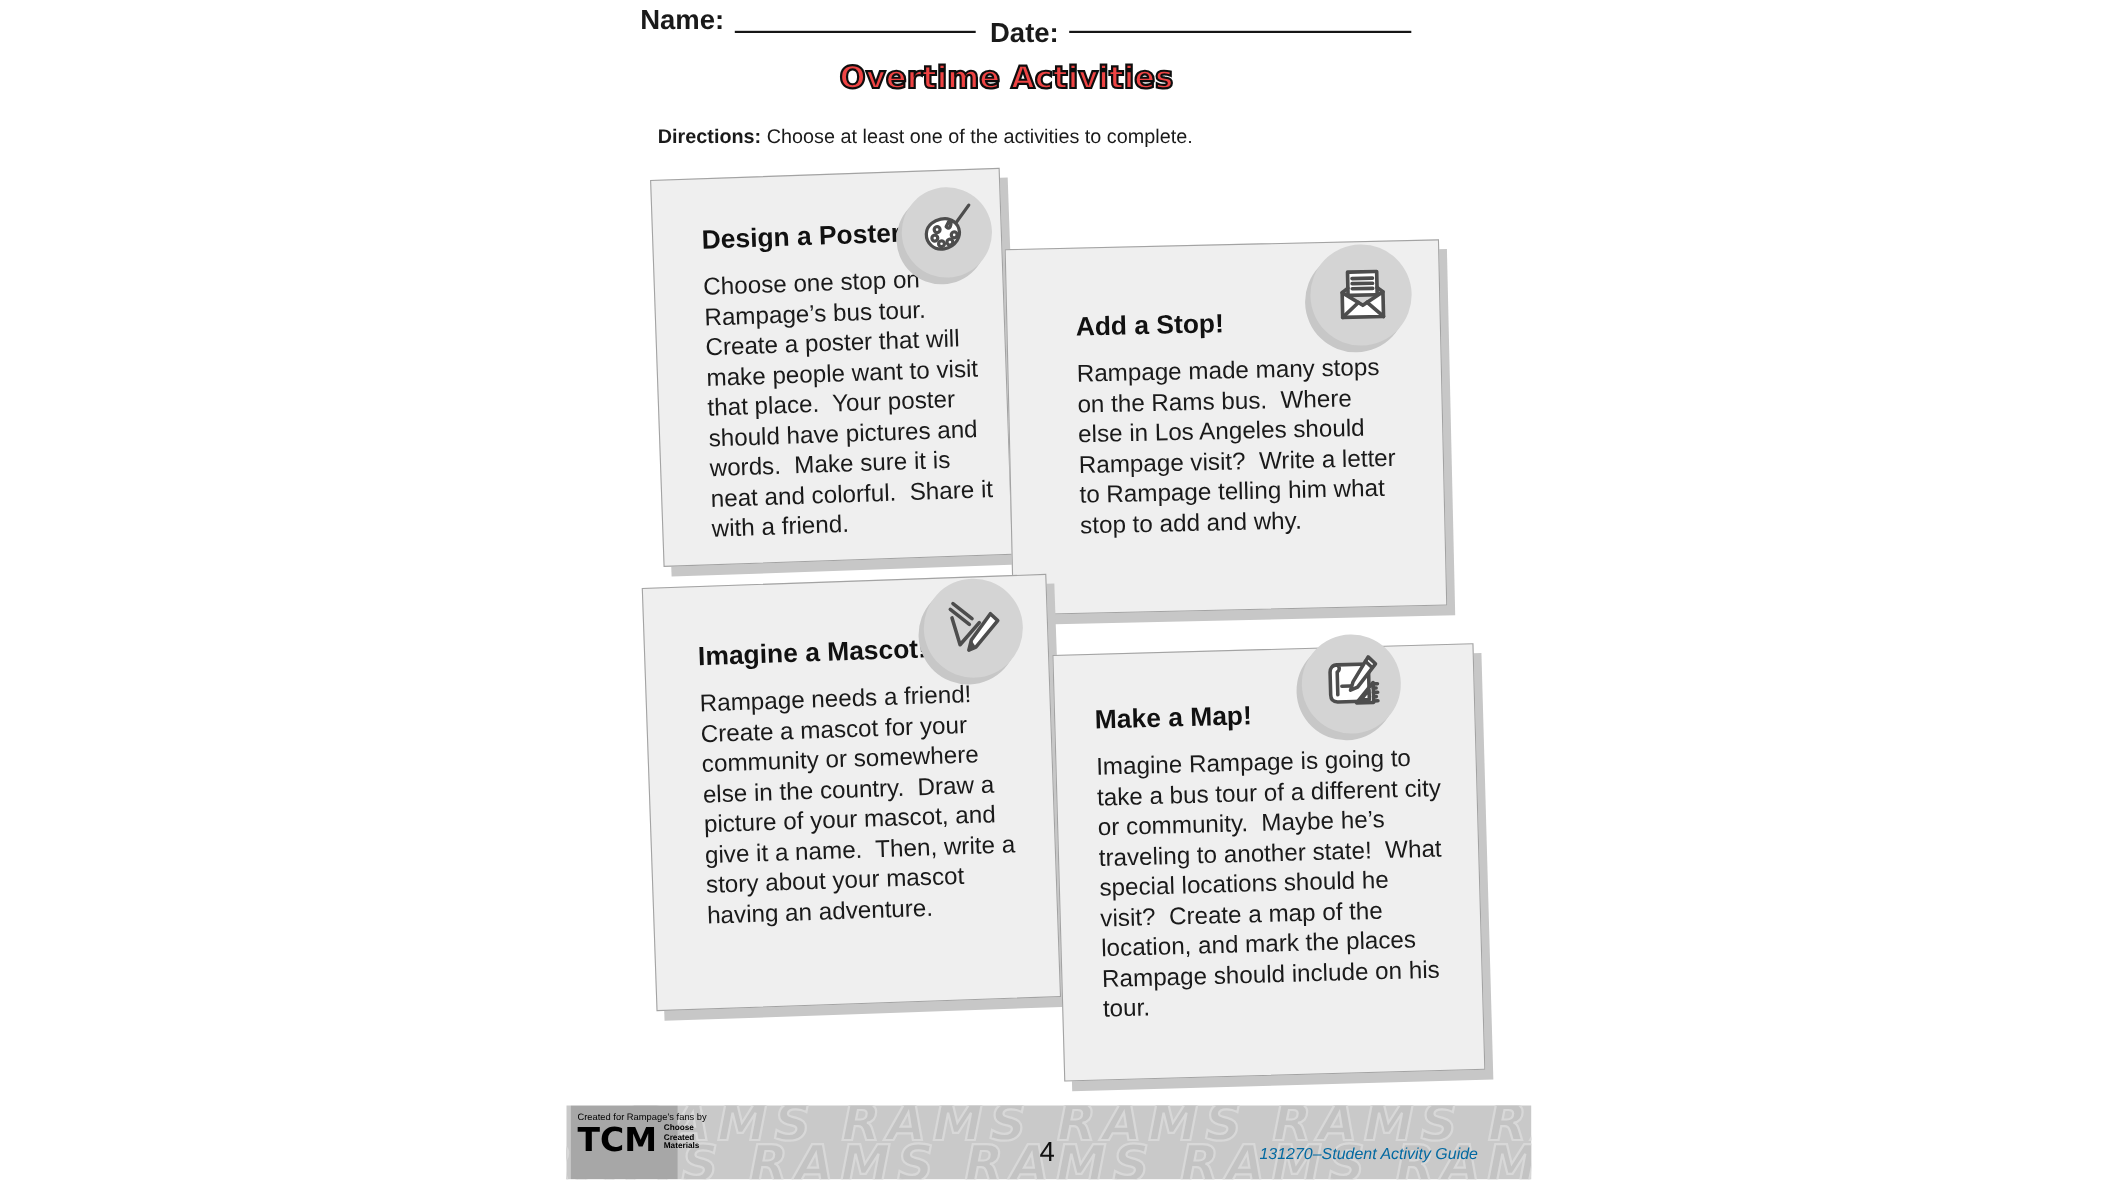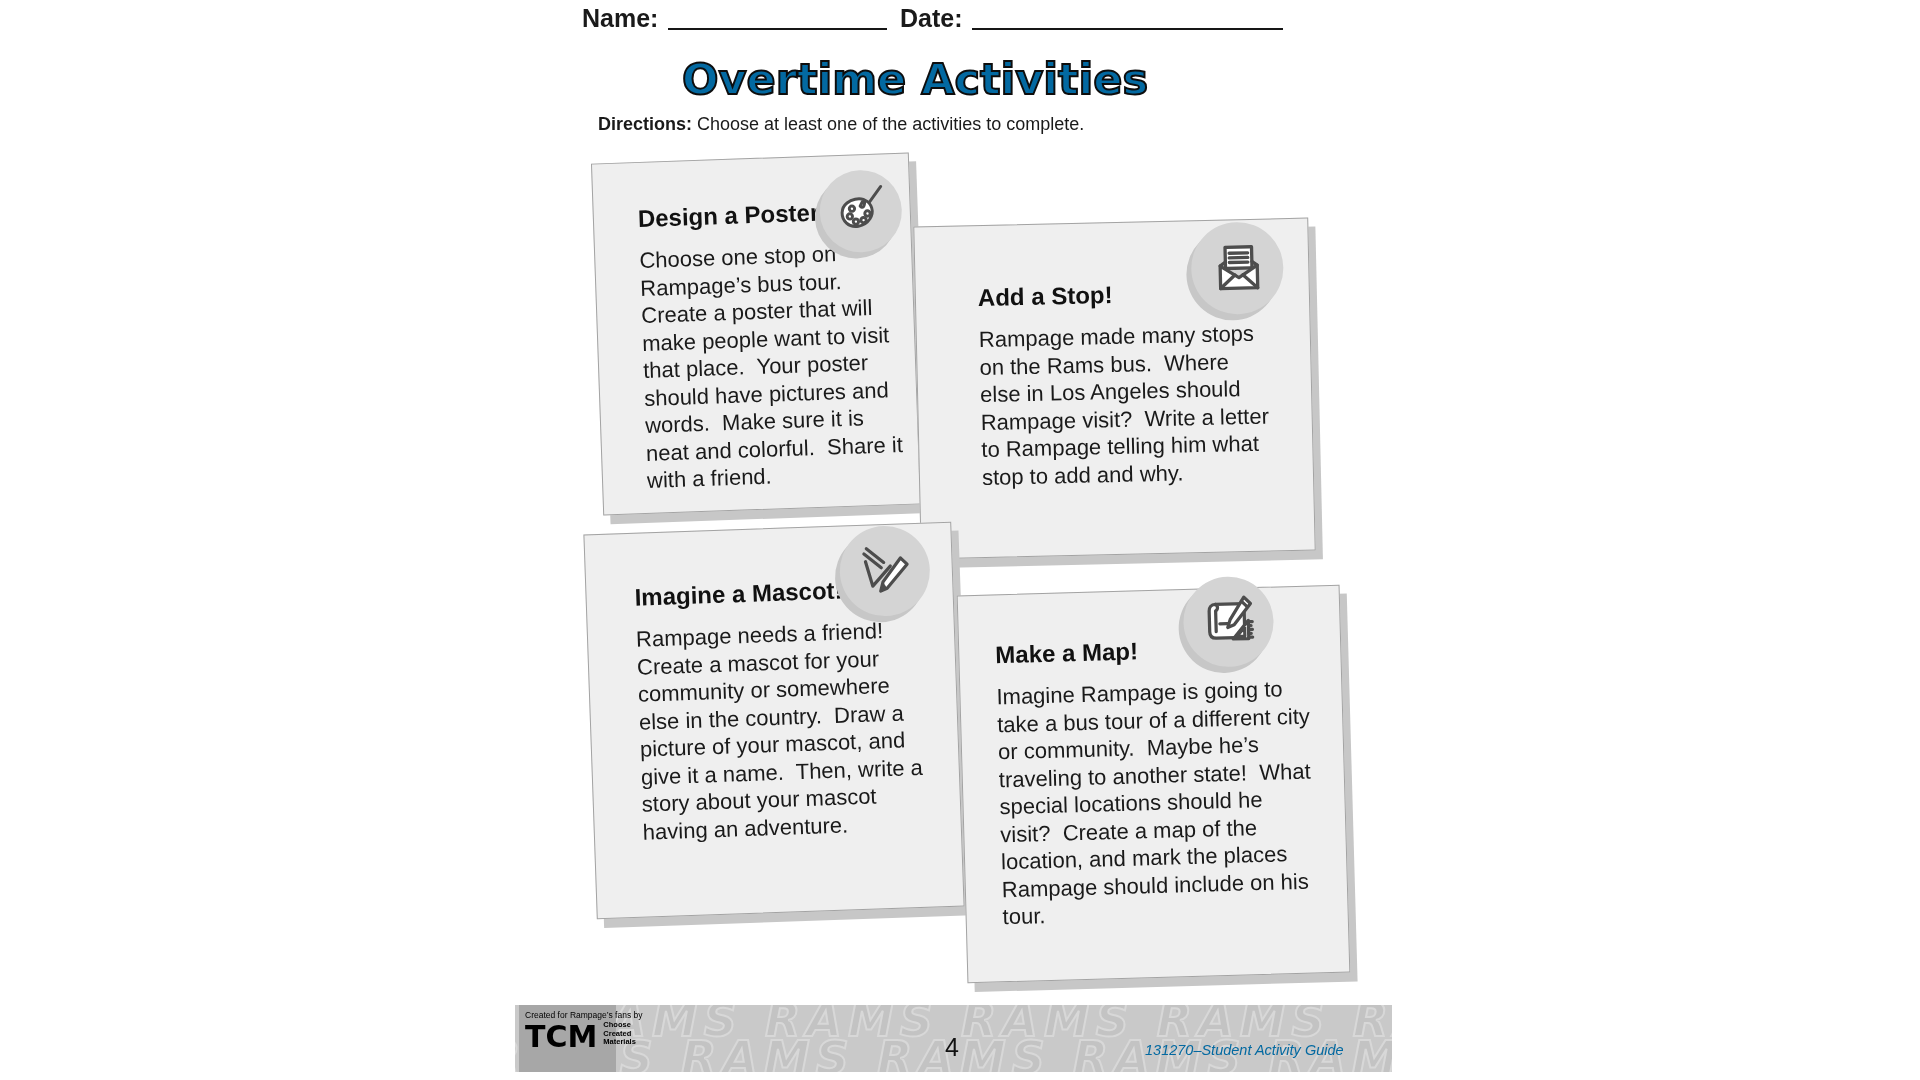--- a/index.html
+++ b/index.html
@@ -5,22 +5,22 @@
   * { margin:0; padding:0; box-sizing:border-box; }
   html,body { width:1920px; height:1080px; background:#ffffff; overflow:hidden;
               font-family:"Liberation Sans", sans-serif; color:#1a1a1a; }
   #page { position:relative; width:1920px; height:784px; background:#fff; }
 
   
   .hdr-label { position:absolute; font-weight:bold; font-size:25px; }
   .fill-line { position:absolute; border-bottom:2.5px solid #161616; height:28px; top:2px; }
   #worksheet-title {
     position:absolute; left:560px; top:54px; width:710px; text-align:center;
-    font-family:"DejaVu Sans", sans-serif; font-weight:900; font-size:43px;
-    letter-spacing:0px; color:#0369a1; -webkit-text-stroke:2px #0d0d0d;
+    font-family:"DejaVu Sans", sans-serif; font-weight:900; font-size:28px;
+    letter-spacing:0px; color:#ef4444; -webkit-text-stroke:2px #0d0d0d;
   }
   #directions { position:absolute; left:598px; top:114px; width:680px; font-size:18px; }
   #directions b { font-weight:bold; }
 
   
   .card {
     position:absolute; background:#efefef; border:1.5px solid #a3a3a3;
     box-shadow:7px 9px 0 #c7c7c7;
   }
   .card-title { font-weight:bold; font-size:24px; color:#111; }
@@ -82,21 +82,21 @@
   #page-number { position:absolute; left:430px; top:28px; font-size:25px; color:#111; }
   #doc-ref { position:absolute; left:630px; top:37px; font-style:italic; font-size:14.5px; color:#0369a1; }
 </style>
 </head>
 <body>
 
 <div id="page">
 
   <span class="hdr-label" style="left:582px; top:4px;">Name:</span>
   <span class="fill-line" style="left:668px; width:219px;"></span>
-  <span class="hdr-label" style="left:900px; top:4px;">Date:</span>
+  <span class="hdr-label" style="left:900px; top:16px;">Date:</span>
   <span class="fill-line" style="left:972px; width:311px;"></span>
 
   <h1 id="worksheet-title">Overtime Activities</h1>
 
   <p id="directions"><b>Directions:</b><span> Choose at least one of the activities to complete.</span></p>
 
   <div class="card" id="card-poster">
     <div class="icon-badge">
       <svg viewBox="0 0 100 100">
         <line x1="86" y1="10" x2="58" y2="46"></line>

